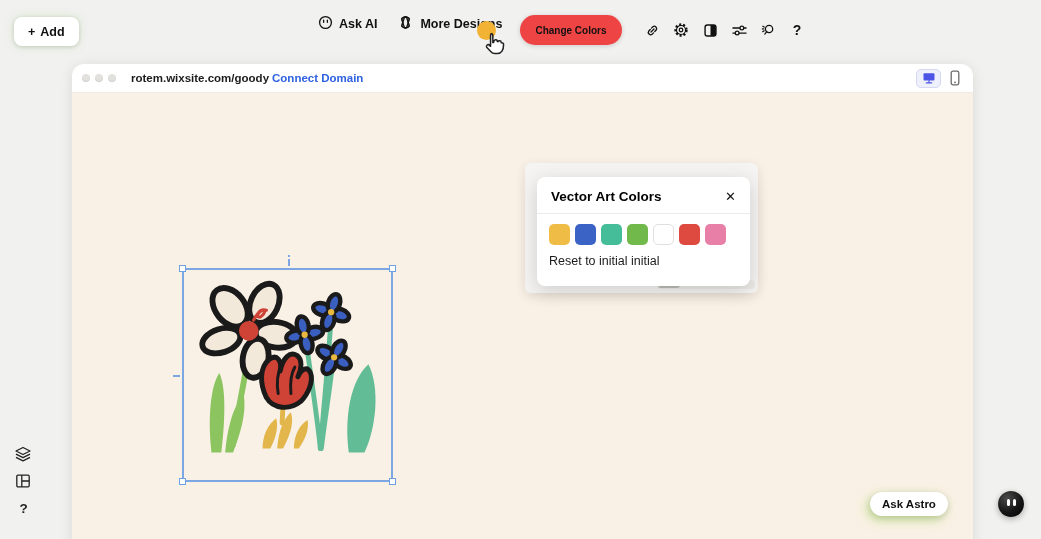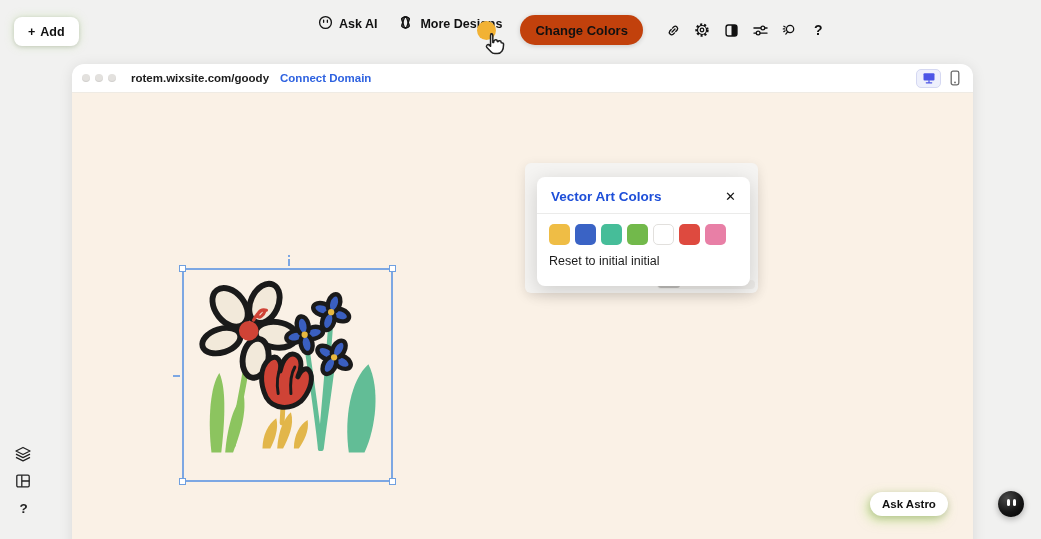--- a/index.html
+++ b/index.html
@@ -8,38 +8,38 @@
   #app { position:absolute; inset:0; width:1041px; height:539px; }
 
   
   .add-btn { position:absolute; left:14px; top:17px; height:29px; padding:0 14px;
     background:#FFFFFF; border-radius:8px; display:flex; align-items:center; gap:5px;
     font-size:12.5px; font-weight:700; color:#111;
     box-shadow:0 1px 4px rgba(0,0,0,.14), 0 0 10px rgba(170,215,120,.35); cursor:pointer; }
   .toolbar { position:absolute; left:318px; top:15px; height:32px; display:flex; align-items:flex-start; }
   .tb-item { display:flex; align-items:center; gap:6px; font-size:12.5px; font-weight:600; color:#111; cursor:pointer; }
   .tb-item + .tb-item { margin-left:20px; }
-  .pill-btn { position:relative; margin-left:18px; background:#c2410c; border-radius:16px; height:30px;
-    padding:0 15px; display:flex; align-items:center; font-size:13px; font-weight:600; color:#111;
+  .pill-btn { position:relative; margin-left:18px; background:#ef4444; border-radius:16px; height:30px;
+    padding:0 15px; display:flex; align-items:center; font-size:10px; font-weight:600; color:#111;
     box-shadow:0 1px 5px rgba(0,0,0,.16); cursor:pointer; }
   .tb-icons { display:flex; align-items:center; margin-left:16px; }
   .tb-icon { width:29px; height:30px; display:flex; align-items:center; justify-content:center; cursor:pointer; color:#111; }
   .tb-help { font-size:14px; font-weight:700; color:#111; }
   .click-dot { position:absolute; left:477px; top:21px; width:19px; height:19px; border-radius:50%;
     background:#F2B234; z-index:40; }
   .hand-cursor { position:absolute; left:481px; top:31px; z-index:41; }
 
   
   .frame { position:absolute; left:72px; top:64px; width:901px; height:505px; background:#fff;
     border-radius:12px 12px 0 0; box-shadow:0 2px 14px rgba(0,0,0,.10); }
   .addr-bar { position:absolute; left:0; top:0; right:0; height:28px; display:flex; align-items:center;
     padding:0 10px; border-radius:12px 12px 0 0; }
   .dot { width:8px; height:8px; border-radius:50%; background:#E3E1DE; box-shadow:inset 0 -1px 1px rgba(0,0,0,.08); margin-right:5px; }
   .url { margin-left:10px; font-size:11.5px; font-weight:600; color:#1c1c1c; }
-  .connect { margin-left:11px; font-size:11.5px; font-weight:600; color:#2E62E0; cursor:pointer; }
+  .connect { margin-left:3px; font-size:11.5px; font-weight:600; color:#2E62E0; cursor:pointer; }
   .addr-right { margin-left:auto; display:flex; align-items:center; gap:6px; }
   .dev-btn { width:25px; height:19px; border-radius:5px; background:#EEF0FC; border:1px solid #D5D8F2;
     display:flex; align-items:center; justify-content:center; cursor:pointer; }
   .mob-btn { width:16px; height:19px; display:flex; align-items:center; justify-content:center; cursor:pointer; }
 
   .canvas { position:absolute; left:0; top:28px; right:0; bottom:0; background:#FAF1E6; border-top:1px solid #EFEBE4; }
 
   
   .selection { position:absolute; left:110px; top:175px; width:211px; height:214px;
     border:2px solid #7CA7E3; }
@@ -52,21 +52,21 @@
   .artwork { position:absolute; inset:0; }
 
   
   .behind-panel { position:absolute; left:453px; top:70px; width:233px; height:130px; background:#F5F4F2;
     border-radius:6px; box-shadow:0 3px 12px rgba(0,0,0,.10); }
   .behind-track { position:absolute; left:132px; bottom:4px; width:98px; height:9px; background:#ECEAE7; border-radius:4px; }
   .behind-thumb { position:absolute; left:1px; top:1px; width:22px; height:7px; background:#BFBDBA; border-radius:3px; cursor:pointer; }
   .popup { position:absolute; left:465px; top:84px; width:213px; height:109px; background:#fff;
     border-radius:8px; box-shadow:0 5px 20px rgba(0,0,0,.16); }
   .popup-head { display:flex; align-items:center; padding:12px 14px 9px; }
-  .popup-title { font-size:13.5px; font-weight:700; color:#1d4ed8; }
+  .popup-title { font-size:13.5px; font-weight:700; color:#000000; }
   .popup-close { margin-left:auto; font-size:13px; color:#111; cursor:pointer; line-height:1; }
   .popup-divider { height:1px; background:#EBEBEA; }
   .swatch-row { display:flex; gap:5px; padding:10px 12px 0; }
   .swatch { width:21px; height:21px; border-radius:5px; cursor:pointer; }
   .swatch-white { border:1px solid #E2E0DD; }
   .reset-link { font-size:12.5px; color:#1b1b1b; padding:9px 12px 0; cursor:pointer; }
 
   
   .rail-icon { position:absolute; display:flex; align-items:center; justify-content:center; cursor:pointer; color:#222; }
   .rail-layers { left:14px; top:446px; width:18px; height:17px; }

